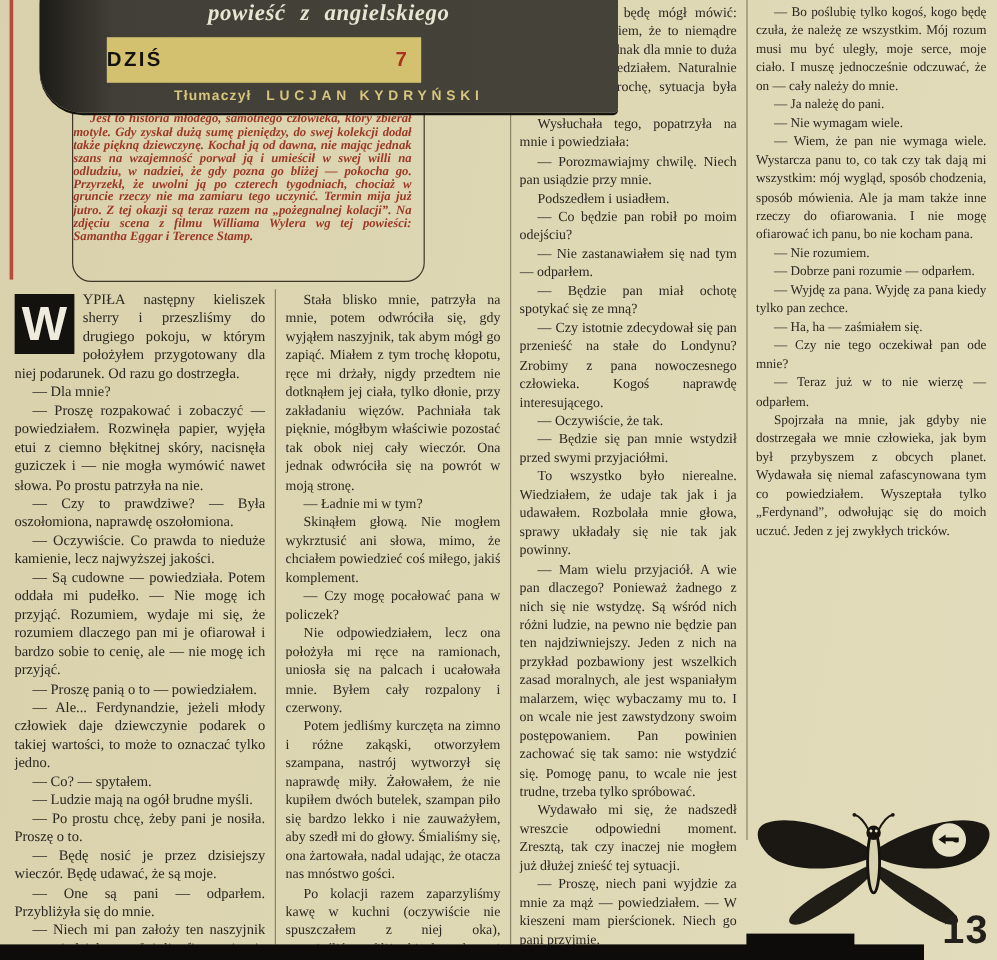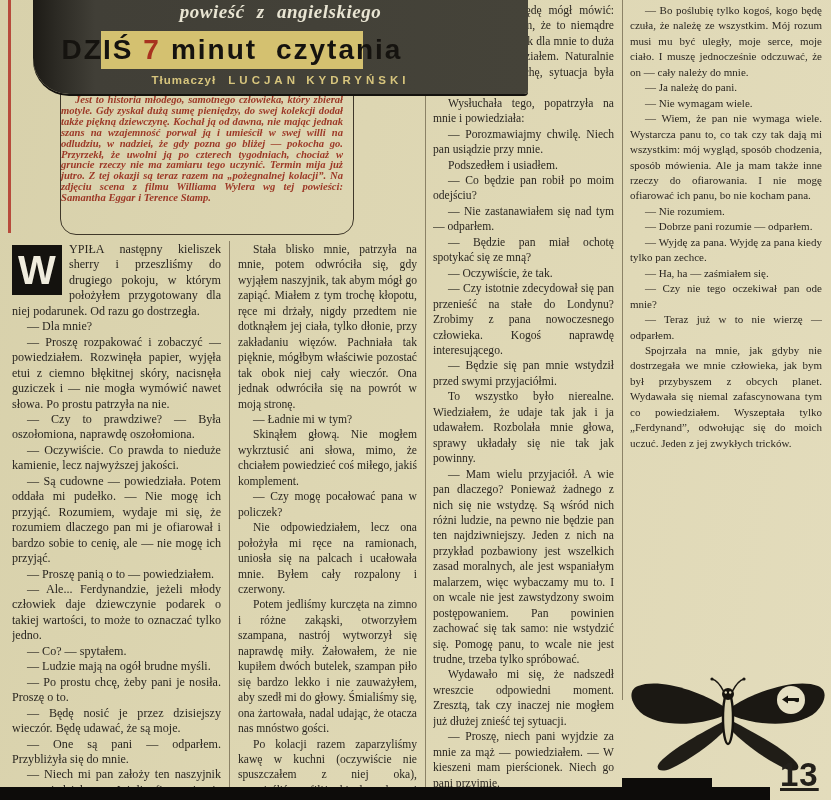--- a/index.html
+++ b/index.html
@@ -22,31 +22,30 @@
     margin:0; font-style:italic; font-weight:bold; font-size:10.6px; line-height:10.9px;
     text-align:justify; color:#9c3826; text-indent:14px;
   }
 
   
   .header-block {
     position:absolute; left:33px; top:0; width:482px; height:94px; z-index:2;
     background:linear-gradient(90deg,#1d1b16 0px,#2c2a24 24px,#413f37 62px,#454339 100%);
     border-bottom-left-radius:36px; border-bottom-right-radius:4px;
     box-shadow:0 2px 0 #14120e;
-    padding-left:13px;
   }
   .kicker {
     position:absolute; top:1px; left:0; width:100%; text-align:center;
     font-style:italic; font-weight:bold; font-size:19px; color:#e9e5d3;
     word-spacing:7px; letter-spacing:.5px;
   }
   .banner {
-    position:absolute; left:68px; top:31px; width:262px; height:38px;
-    background:#d4c170; display:flex; align-items:center; justify-content:center;
-    font-family:"Liberation Sans", sans-serif; font-weight:bold; font-size:28px;
+    position:absolute; left:56px; top:31px; width:262px; height:38px;
+    background:#d4c170; display:flex; align-items:center; justify-content:space-between;
+    font-family:"Liberation Sans", sans-serif; font-weight:bold; font-size:17px;
     letter-spacing:2px; word-spacing:9px; color:#15130f;
   }
   .banner-num { color:#a8321f; margin:0 10px; }
   .banner span { white-space:pre; }
   .translator {
     position:absolute; top:74px; left:0; width:100%; text-align:center;
     font-family:"Liberation Sans", sans-serif; font-weight:bold; font-size:11.5px;
     color:#d7c57d; letter-spacing:1px;
   }
   .translator-name { letter-spacing:4px; margin-left:8px;text-align:center; }
@@ -71,23 +70,23 @@
     background:#14120e; color:#f0ecdd; text-align:center;
     font-family:"Liberation Sans", sans-serif; font-weight:bold;
     font-size:40px; line-height:50px;
   }
 
   
   .butterfly { position:absolute; left:628px; top:676px; z-index:1; }
 
   
   .page-number {
-    position:absolute; left:780px; top:756px; width:44px; 
+    position:absolute; left:780px; top:756px; width:44px; text-align:right;
     font-family:"Liberation Sans", sans-serif; font-size:33px; font-weight:bold;
-    color:#23201b; letter-spacing:1px; z-index:3;text-decoration:underline;
+    color:#23201b; letter-spacing:1px; z-index:3;
   }
 
   
   .bottom-band { position:absolute; left:0; top:787px; width:770px; height:13px; background:#0d0c0a; }
   .bottom-band2 { position:absolute; left:622px; top:778px; width:90px; height:22px; background:#0d0c0a; }
 </style>
 </head>
 <body>
 
 <div class="page">
@@ -96,21 +95,20 @@
 
   <div class="intro-box">
     <p class="intro-text">Jest to historia młodego, samotnego człowieka, który zbierał motyle. Gdy zyskał dużą sumę pieniędzy, do swej kolekcji dodał także piękną dziewczynę. Kochał ją od dawna, nie mając jednak szans na wzajemność porwał ją i umieścił w swej willi na odludziu, w nadziei, że gdy pozna go bliżej — pokocha go. Przyrzekł, że uwolni ją po czterech tygodniach, chociaż w gruncie rzeczy nie ma zamiaru tego uczynić. Termin mija już jutro. Z tej okazji są teraz razem na „pożegnalnej kolacji”. Na zdjęciu scena z filmu Williama Wylera wg tej powieści: Samantha Eggar i Terence Stamp.</p>
   </div>
 
   <div class="header-block">
     <div class="kicker">powieść z angielskiego</div>
     <div class="banner">
       <span>DZIŚ</span>
       <span class="banner-num">7</span>
-      <span>minut czytania</span>
     </div>
     <div class="translator">
       <span>Tłumaczył</span>
       <span class="translator-name">LUCJAN KYDRYŃSKI</span>
     </div>
   </div>
 
   <div class="rule rule-a"></div>
   <div class="rule rule-b"></div>
   <div class="rule rule-c"></div>
@@ -148,22 +146,22 @@
 
   <div class="col col3 flush-first">
     <div class="flush-first">
         <p class="para">panią do domu, będę mógł mówić: uwolniłem ją. Wiem, że to niemądre rozumowanie, jednak dla mnie to duża różnica — powiedziałem. Naturalnie zgrywałem się trochę, sytuacja była jednak trudna.</p>
         <p class="para">Wysłuchała tego, popatrzyła na mnie i powiedziała:</p>
         <p class="para">— Porozmawiajmy chwilę. Niech pan usiądzie przy mnie.</p>
         <p class="para">Podszedłem i usiadłem.</p>
         <p class="para">— Co będzie pan robił po moim odejściu?</p>
         <p class="para">— Nie zastanawiałem się nad tym — odparłem.</p>
         <p class="para">— Będzie pan miał ochotę spotykać się ze mną?</p>
+        <p class="para">— Czy istotnie zdecydował się pan przenieść na stałe do Londynu? Zrobimy z pana nowoczesnego człowieka. Kogoś naprawdę interesującego.</p>
         <p class="para">— Oczywiście, że tak.</p>
-        <p class="para">— Czy istotnie zdecydował się pan przenieść na stałe do Londynu? Zrobimy z pana nowoczesnego człowieka. Kogoś naprawdę interesującego.</p>
         <p class="para">— Będzie się pan mnie wstydził przed swymi przyjaciółmi.</p>
         <p class="para">To wszystko było nierealne. Wiedziałem, że udaje tak jak i ja udawałem. Rozbolała mnie głowa, sprawy układały się nie tak jak powinny.</p>
         <p class="para">— Mam wielu przyjaciół. A wie pan dlaczego? Ponieważ żadnego z nich się nie wstydzę. Są wśród nich różni ludzie, na pewno nie będzie pan ten najdziwniejszy. Jeden z nich na przykład pozbawiony jest wszelkich zasad moralnych, ale jest wspaniałym malarzem, więc wybaczamy mu to. I on wcale nie jest zawstydzony swoim postępowaniem. Pan powinien zachować się tak samo: nie wstydzić się. Pomogę panu, to wcale nie jest trudne, trzeba tylko spróbować.</p>
         <p class="para">Wydawało mi się, że nadszedł wreszcie odpowiedni moment. Zresztą, tak czy inaczej nie mogłem już dłużej znieść tej sytuacji.</p>
         <p class="para">— Proszę, niech pani wyjdzie za mnie za mąż — powiedziałem. — W kieszeni mam pierścionek. Niech go pani przyjmie.</p>
         <p class="para">Zapadła cisza.</p>
       </div>
   </div>
 
   <div class="col col4">

